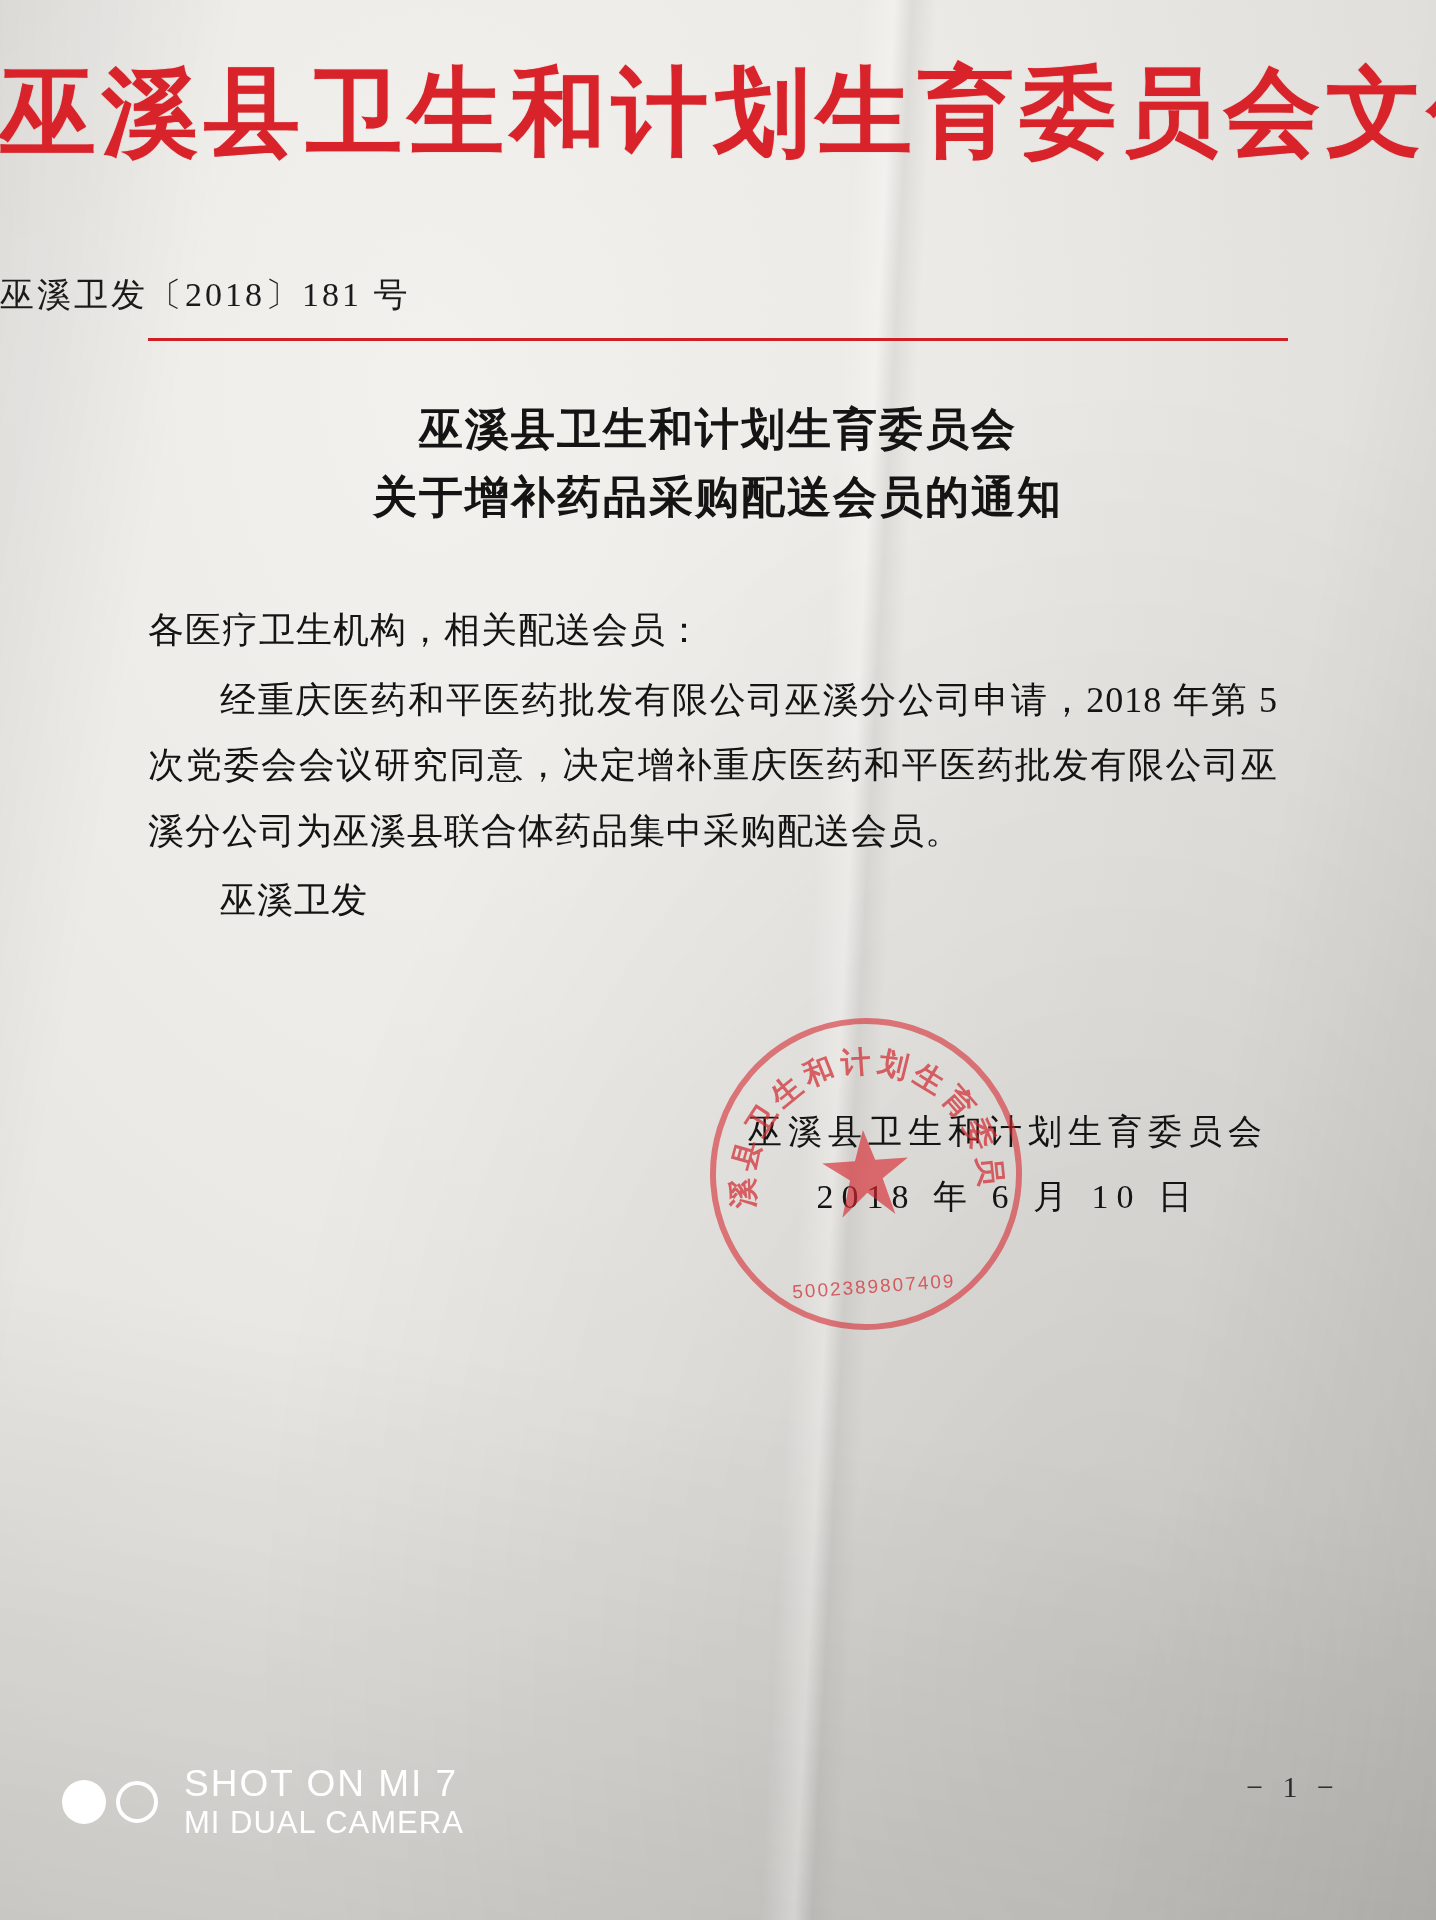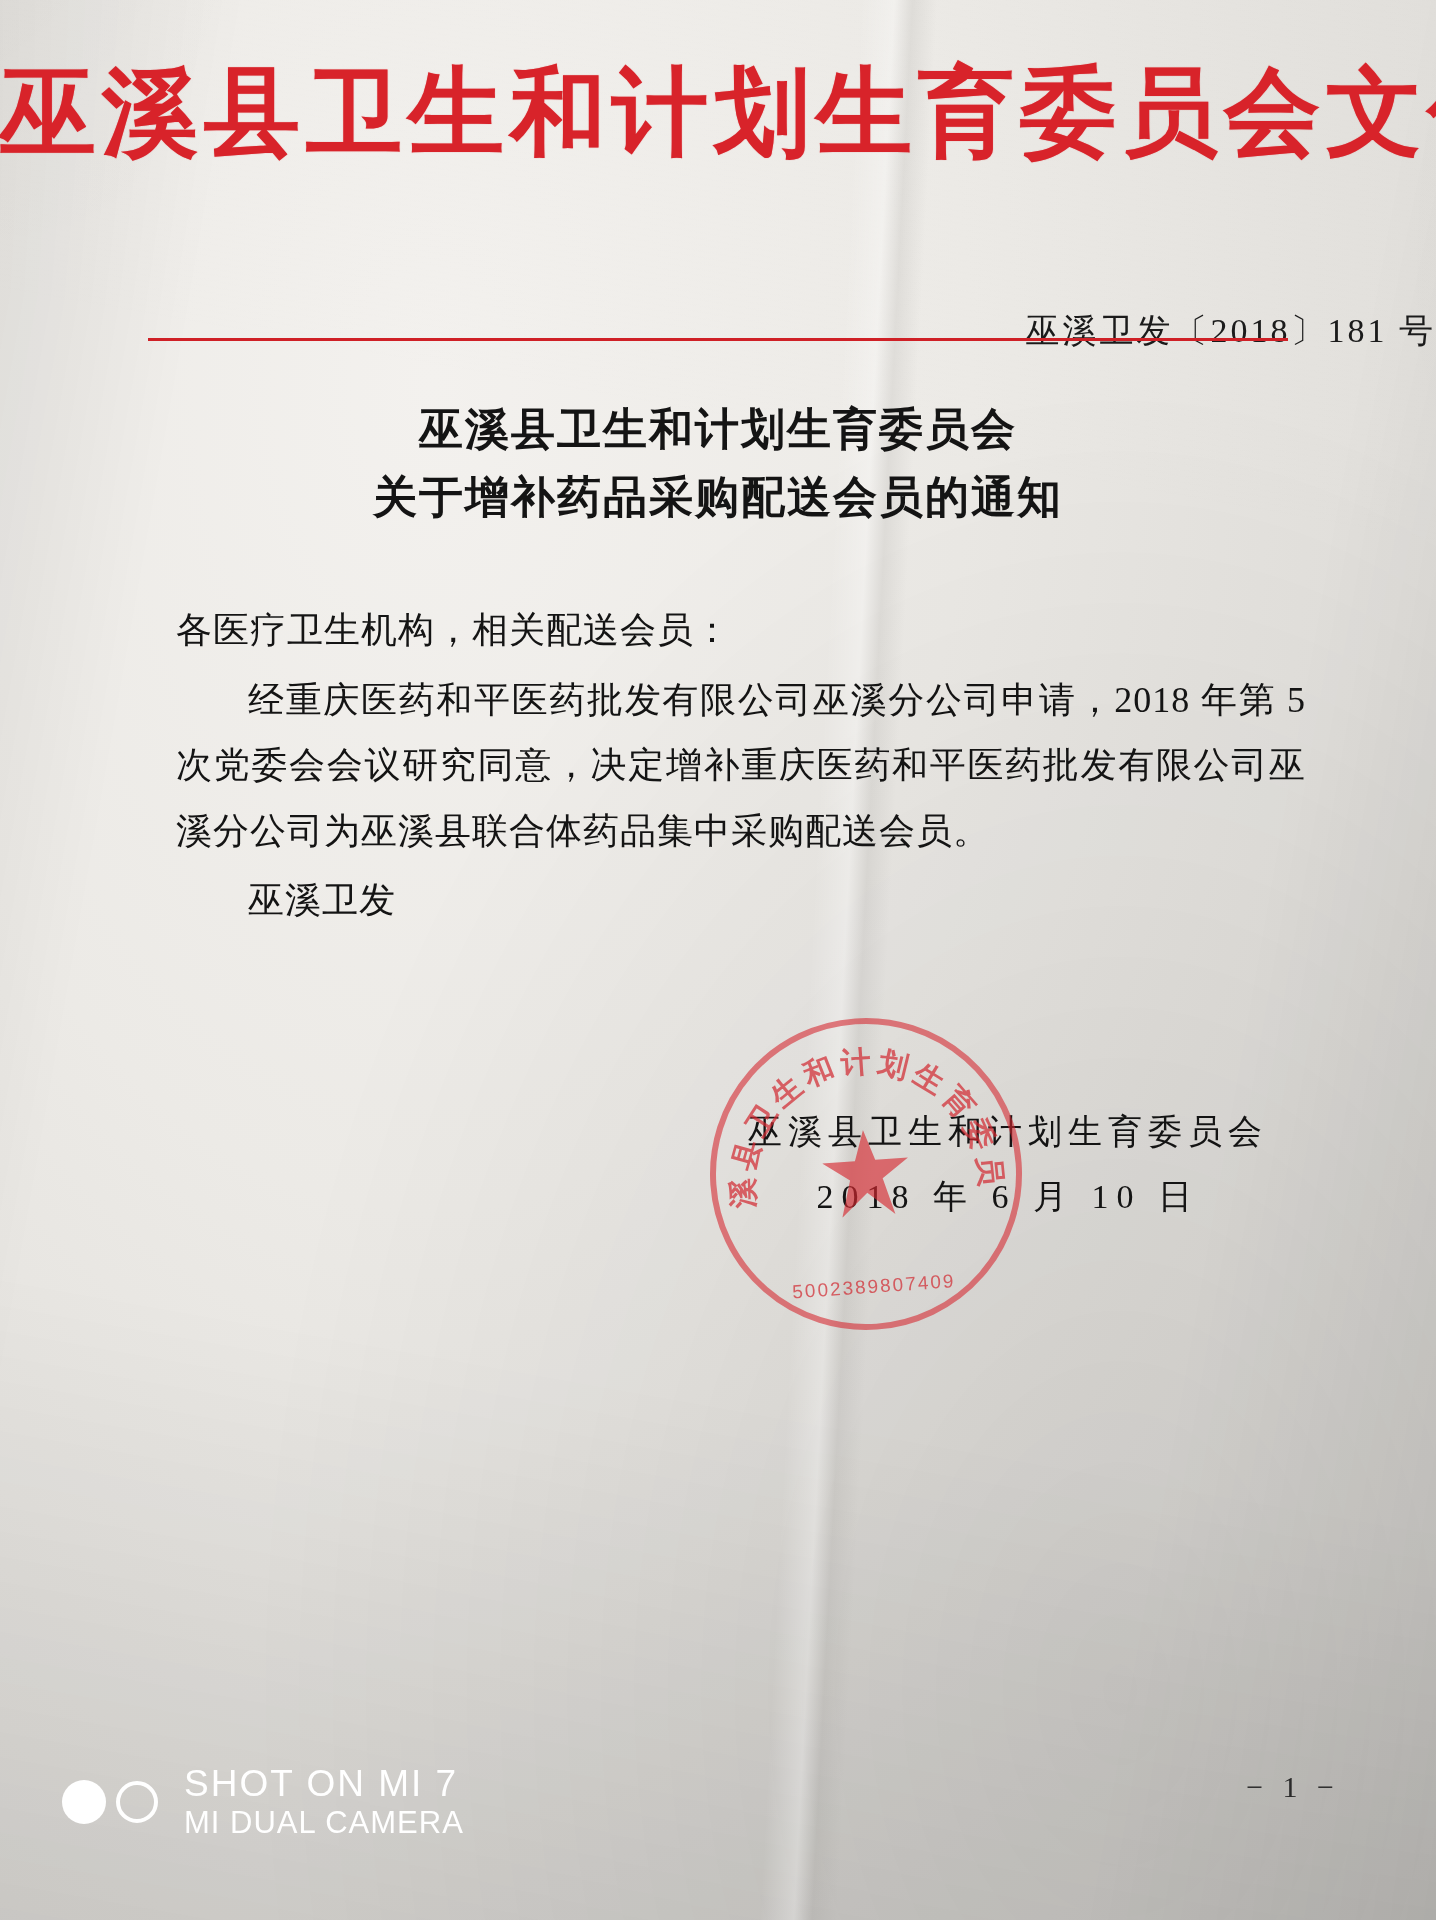--- a/index.html
+++ b/index.html
@@ -50,25 +50,24 @@
     line-height: 1.18;
     text-shadow: 0 0 1px rgba(216,35,42,0.55);
     white-space: nowrap;
   }
 
   .doc-number {
     position: absolute;
     top: 272px;
     left: 0;
     width: 100%;
-    text-align: right;
+    text-align: left;
     font-size: 34px;
     letter-spacing: 3px;
     color: #1b1b1b;
-    margin-top: 36px;
   }
 
   .red-rule {
     position: absolute;
     top: 338px;
     left: 148px;
     width: 1140px;
     height: 3px;
     background: #cf2026;
   }
@@ -85,21 +84,21 @@
     line-height: 1.55;
     letter-spacing: 2px;
     color: #141414;
   }
   .doc-title .line { display: block; }
 
   
   .body-block {
     position: absolute;
     top: 598px;
-    left: 176px;
+    left: 148px;
     width: 1130px;
     font-size: 36px;
     line-height: 1.82;
     color: #141414;
     letter-spacing: 1px;
     text-align: justify;
   }
   .body-block p { margin: 0 0 4px 0; }
   .indent2 { text-indent: 2em; }
 

